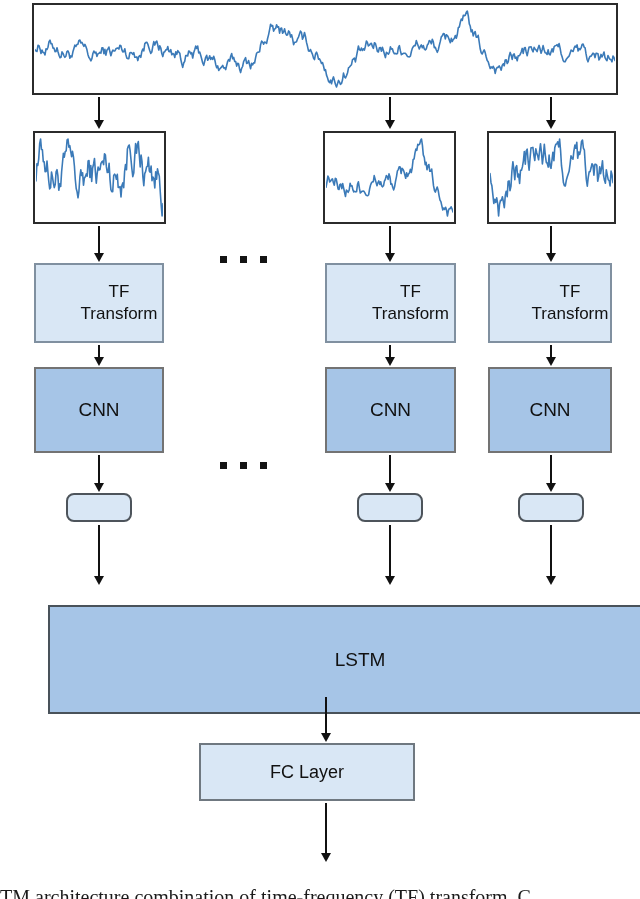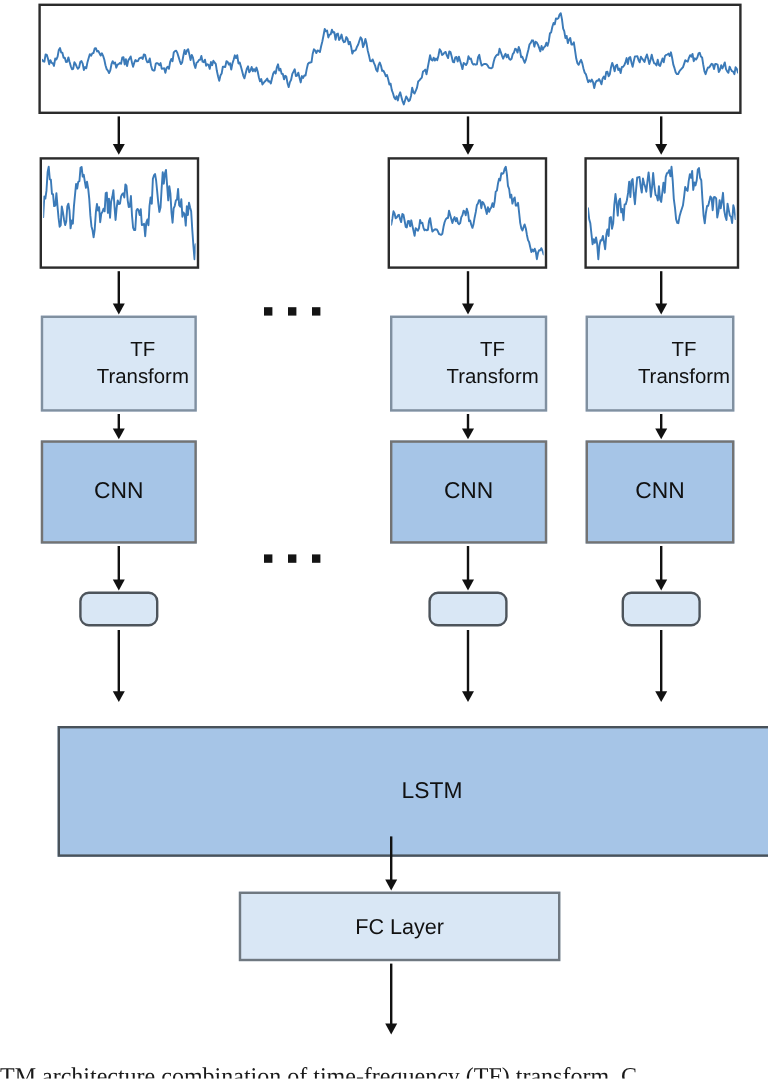--- a/index.html
+++ b/index.html
@@ -121,21 +121,21 @@
   <div class="arrow" style="left:94px;top:525px;height:60px;"></div>
   <div class="arrow" style="left:385px;top:525px;height:60px;"></div>
   <div class="arrow" style="left:546px;top:525px;height:60px;"></div>
 
   <div class="box lstm-box" style="left:48px;top:605px;width:624px;height:109px;">
     <span>LSTM</span>
   </div>
 
   <div class="arrow" style="left:321px;top:697px;height:45px;"></div>
 
-  <div class="box fc-box" style="left:199px;top:743px;width:268px;height:58px;">
+  <div class="box fc-box" style="left:199px;top:743px;width:216px;height:58px;">
     <span>FC Layer</span>
   </div>
 
   <div class="arrow" style="left:321px;top:803px;height:59px;"></div>
 
   <div class="caption">TM architecture combination of time-frequency (TF) transform, C</div>
 
 </div>
 
 </body></html>

